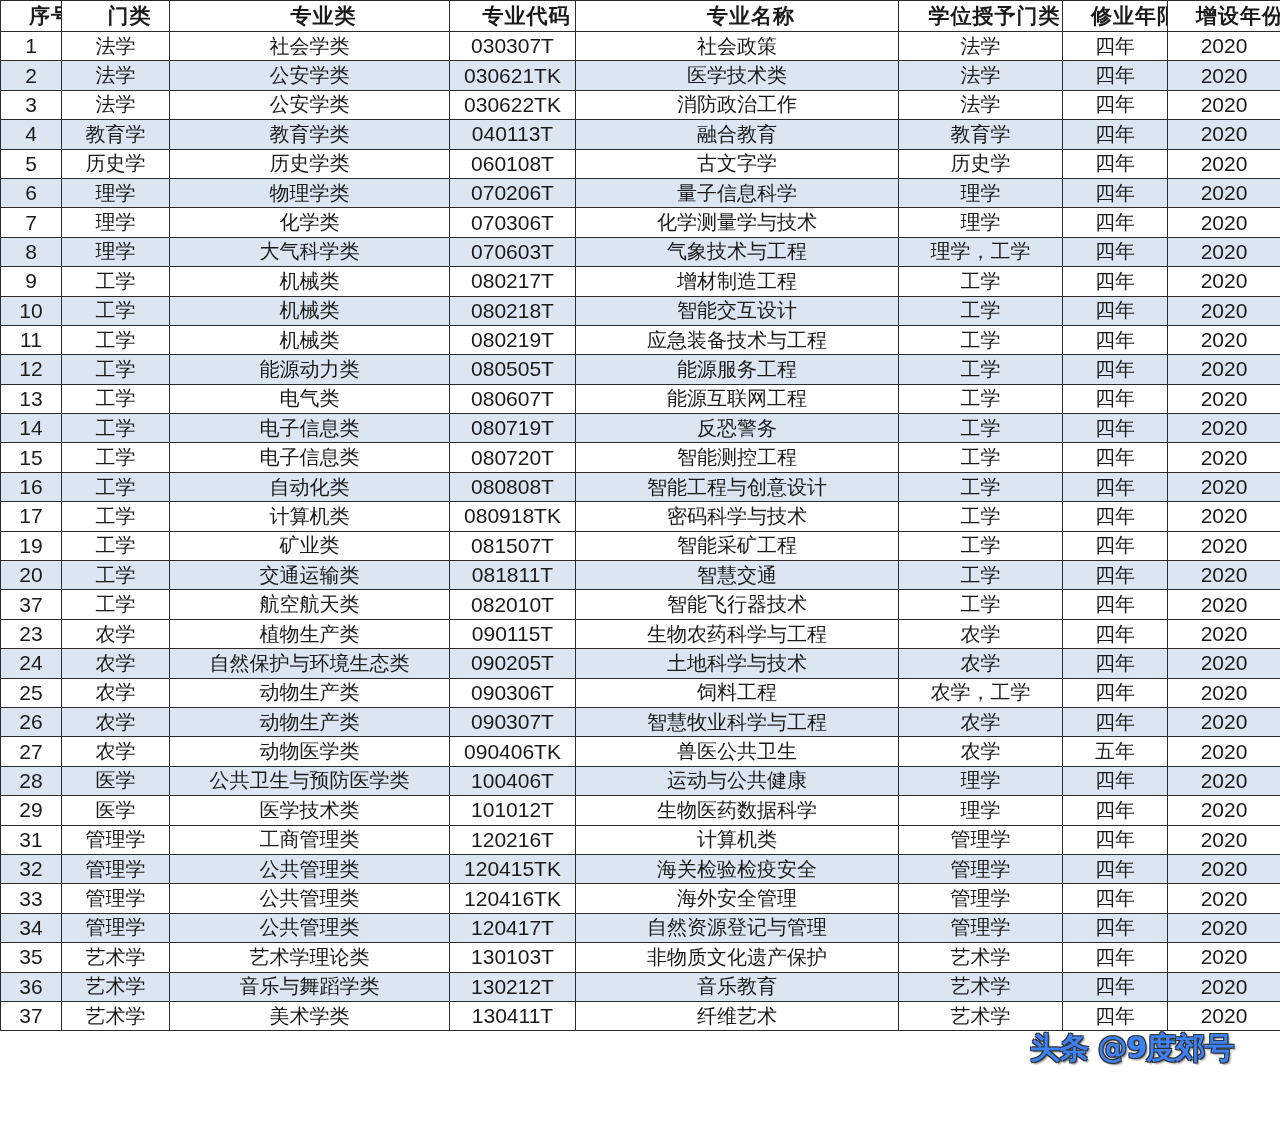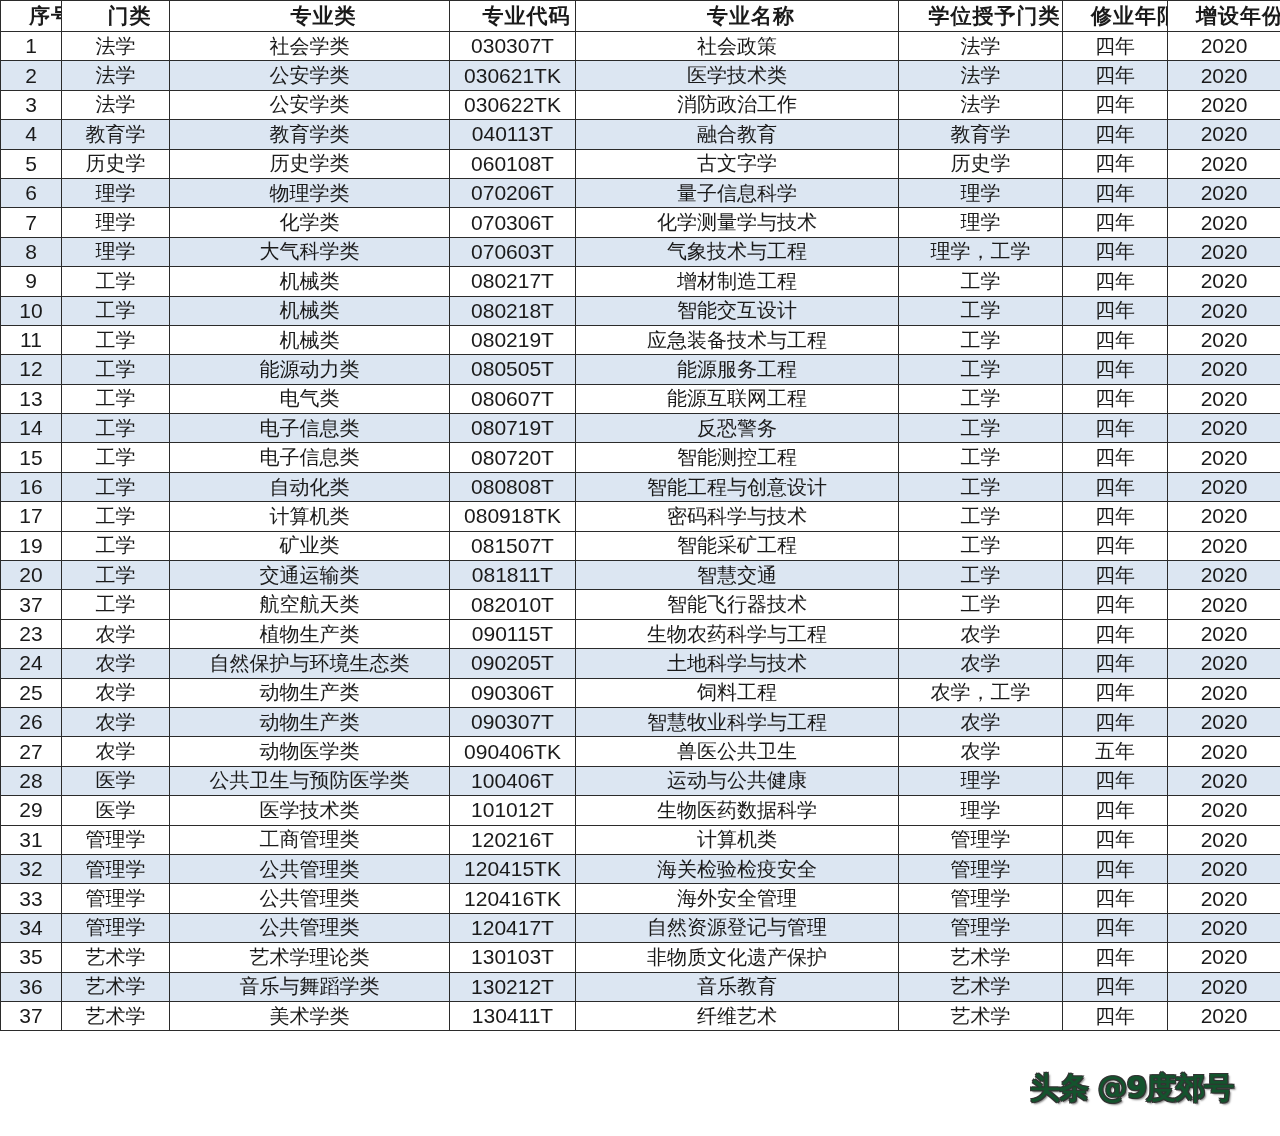--- a/index.html
+++ b/index.html
@@ -6,21 +6,21 @@
   body { width:1280px; height:1136px; overflow:hidden; position:relative;
          font-family: "DejaVu Sans", "Liberation Sans", sans-serif; color:#1a1a1a; }
   table { border-collapse: collapse; table-layout: fixed; width:1280px; position:absolute; left:0; top:0; }
   col.c0 { width:61px; } col.c1 { width:108px; } col.c2 { width:280px; } col.c3 { width:126px; }
   col.c4 { width:323px; } col.c5 { width:164px; } col.c6 { width:105px; } col.c7 { width:113px; }
   th, td { border:1.5px solid #2b2b2b; text-align:center; vertical-align:middle; padding:0; white-space:nowrap; overflow:hidden; }
   th { height:30px; font-size:21px; font-weight:bold; background:#ffffff; letter-spacing:1px;padding-left:28px; }
   td { height:28.4px; font-size:20px; }
   td.num { font-family: "Liberation Sans", sans-serif; font-size:21px; }
   tr.alt td { background:#dce6f2; }
-  .watermark { position:absolute; left:1030px; top:1068px; font-size:30px; font-weight:bold; color:#14532d;
+  .watermark { position:absolute; left:1030px; top:1028px; font-size:30px; font-weight:bold; color:#3b82f6;
                text-shadow: 1px 1px 0 #333, -1px -1px 0 #333, 1px -1px 0 #333, -1px 1px 0 #333, 2px 2px 2px rgba(0,0,0,0.5);
                letter-spacing:-1px; pointer-events:none; }
 </style>
 </head>
 <body>
 
 <table>
   <colgroup>
     <col class="c0">
       <col class="c1">

